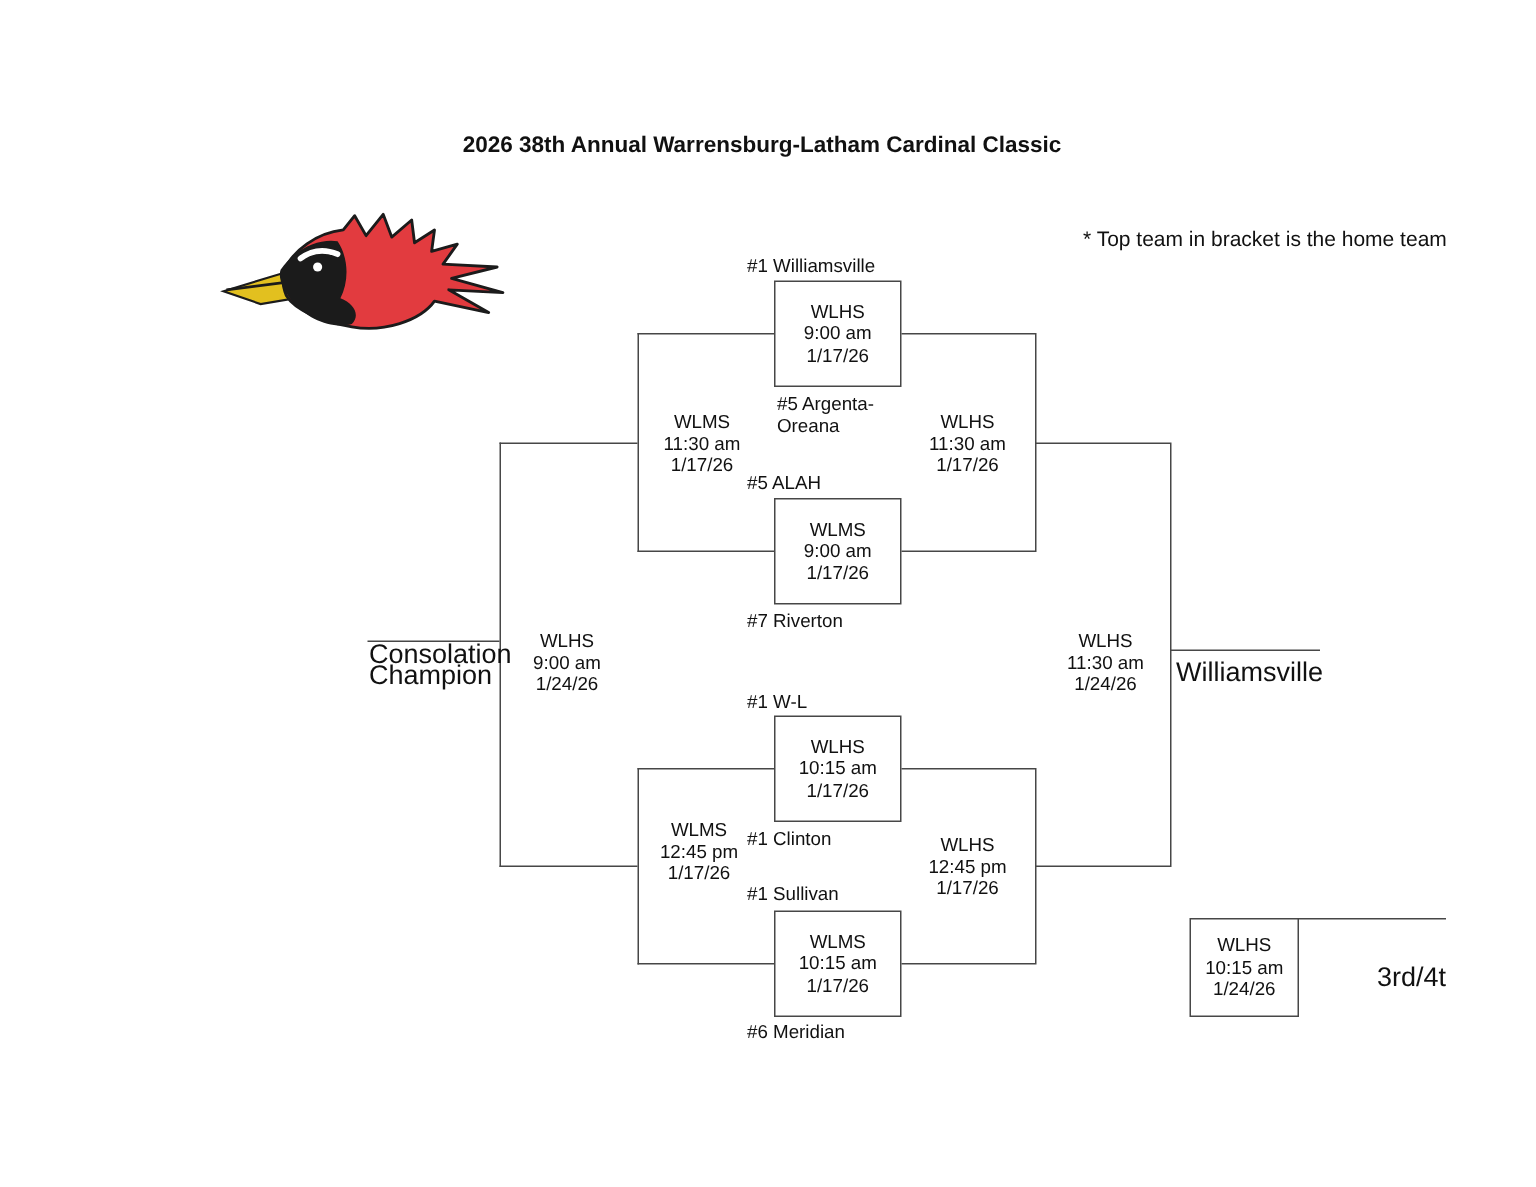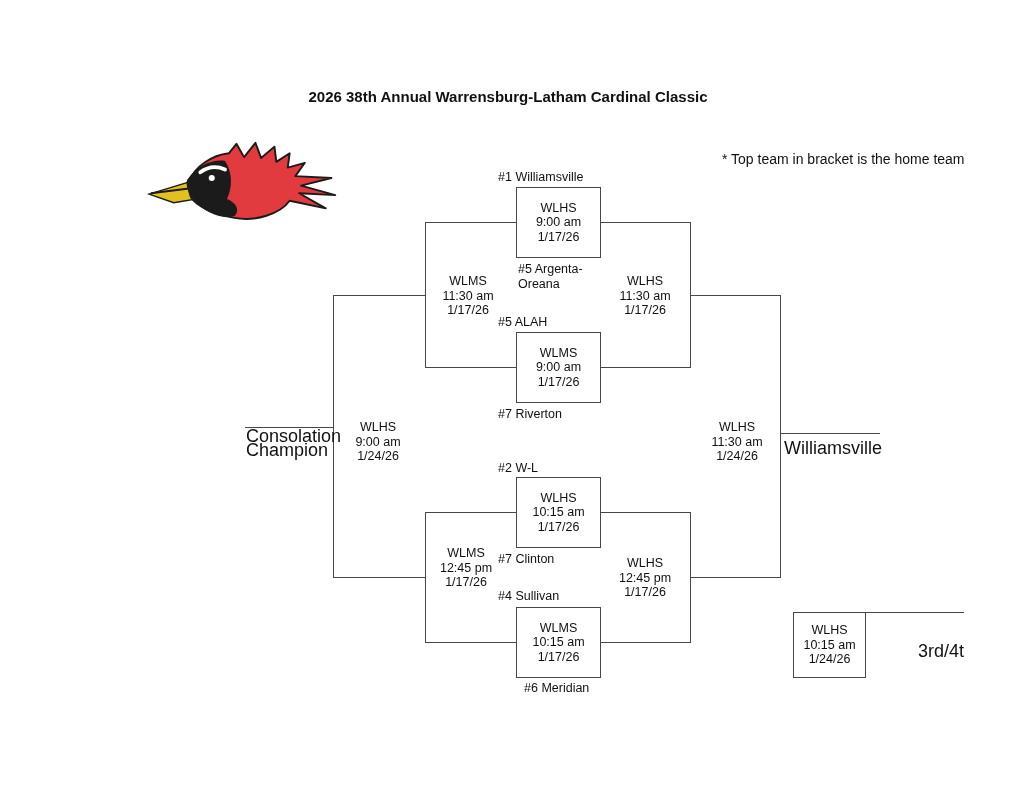--- a/index.html
+++ b/index.html
@@ -60,35 +60,35 @@
   <div class="seed" style="left:518px;top:262px;width:80px">#5 Argenta-Oreana</div>
 
   <div class="seed" style="left:498px;top:315px;width:120px">#5 ALAH</div>
   <div class="gamebox" style="left:516px;top:332px">
     <div>WLMS</div>
     <div>9:00 am</div>
     <div>1/17/26</div>
   </div>
   <div class="seed" style="left:498px;top:407px;width:120px">#7 Riverton</div>
 
-  <div class="seed" style="left:498px;top:461px;width:120px">#2 W-L</div>
+  <div class="seed" style="left:498px;top:461px;width:120px">#1 W-L</div>
   <div class="gamebox" style="left:516px;top:477px">
     <div>WLHS</div>
     <div>10:15 am</div>
     <div>1/17/26</div>
   </div>
-  <div class="seed" style="left:498px;top:552px;width:120px">#7 Clinton</div>
+  <div class="seed" style="left:498px;top:552px;width:120px">#1 Clinton</div>
 
-  <div class="seed" style="left:498px;top:589px;width:120px">#4 Sullivan</div>
+  <div class="seed" style="left:498px;top:589px;width:120px">#1 Sullivan</div>
   <div class="gamebox" style="left:516px;top:607px">
     <div>WLMS</div>
     <div>10:15 am</div>
     <div>1/17/26</div>
   </div>
-  <div class="seed" style="left:524px;top:681px;width:120px">#6 Meridian</div>
+  <div class="seed" style="left:498px;top:681px;width:120px">#6 Meridian</div>
 
   <div class="hline" style="left:425px;top:222px;width:91px"></div>
   <div class="hline" style="left:425px;top:367px;width:91px"></div>
   <div class="vline" style="left:425px;top:222px;height:146px"></div>
   <div class="hline" style="left:333px;top:295px;width:92px"></div>
 
   <div class="hline" style="left:425px;top:512px;width:91px"></div>
   <div class="hline" style="left:425px;top:642px;width:91px"></div>
   <div class="vline" style="left:425px;top:512px;height:131px"></div>
   <div class="hline" style="left:333px;top:577px;width:92px"></div>

